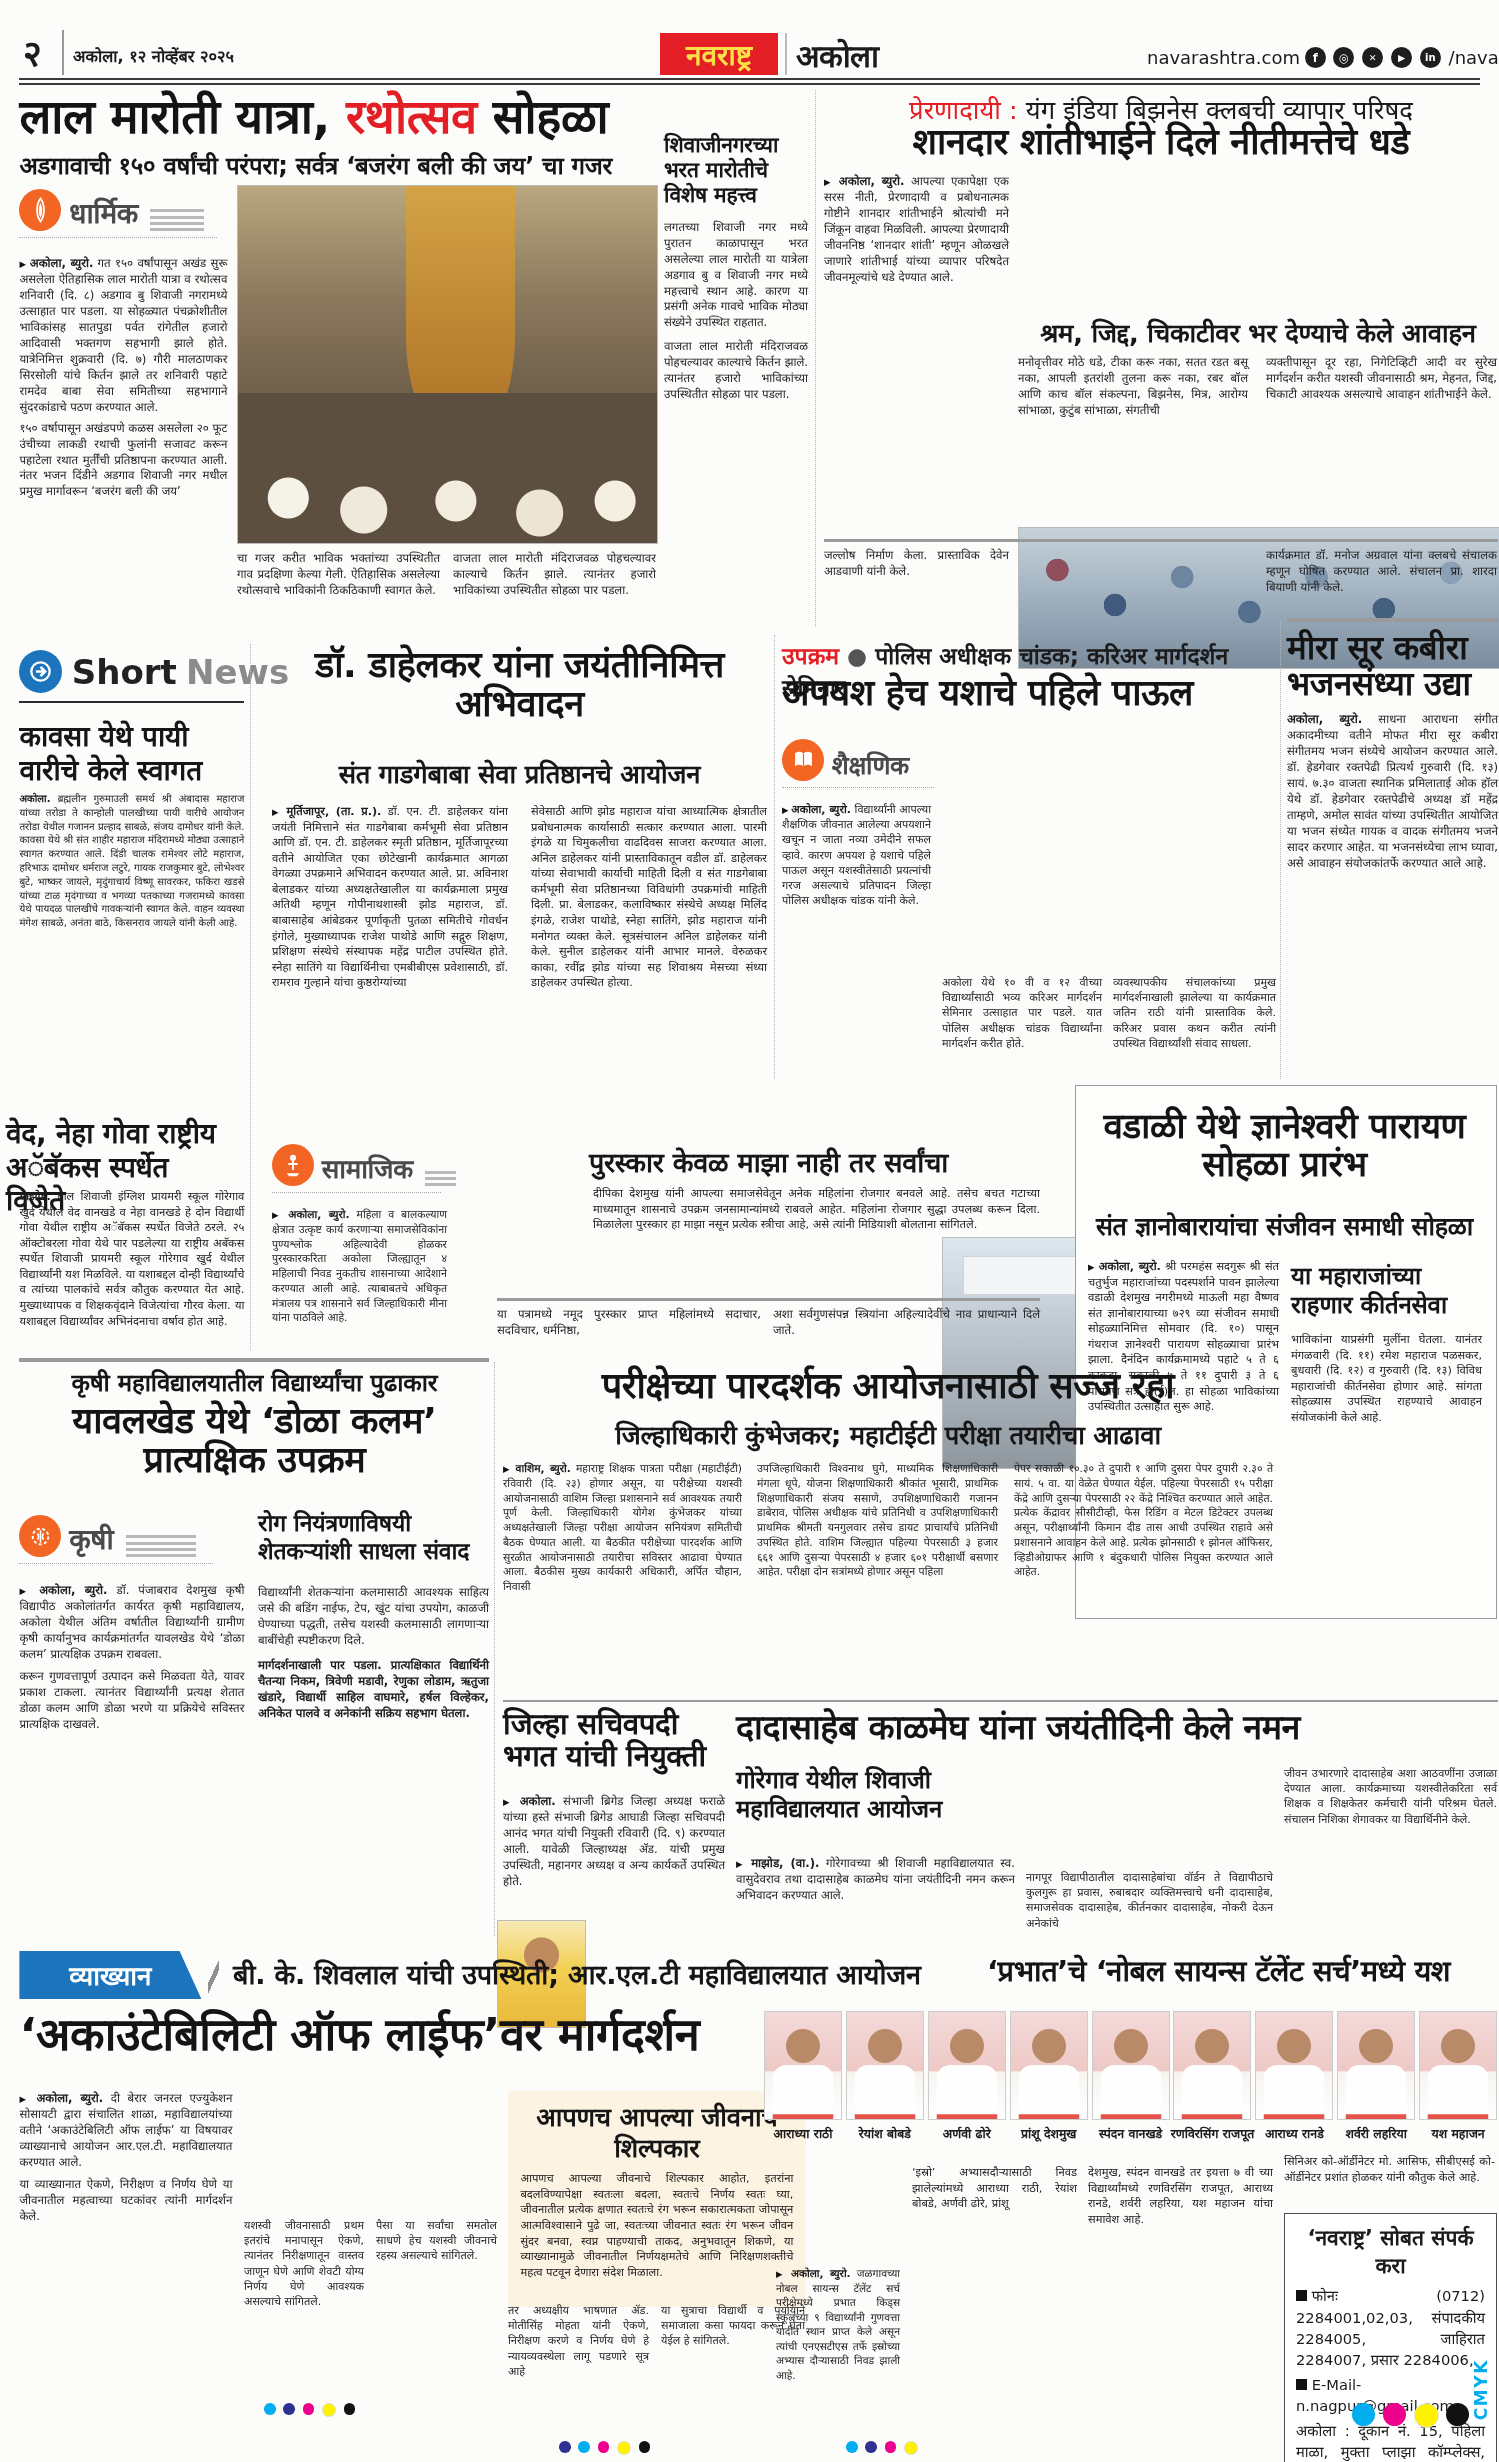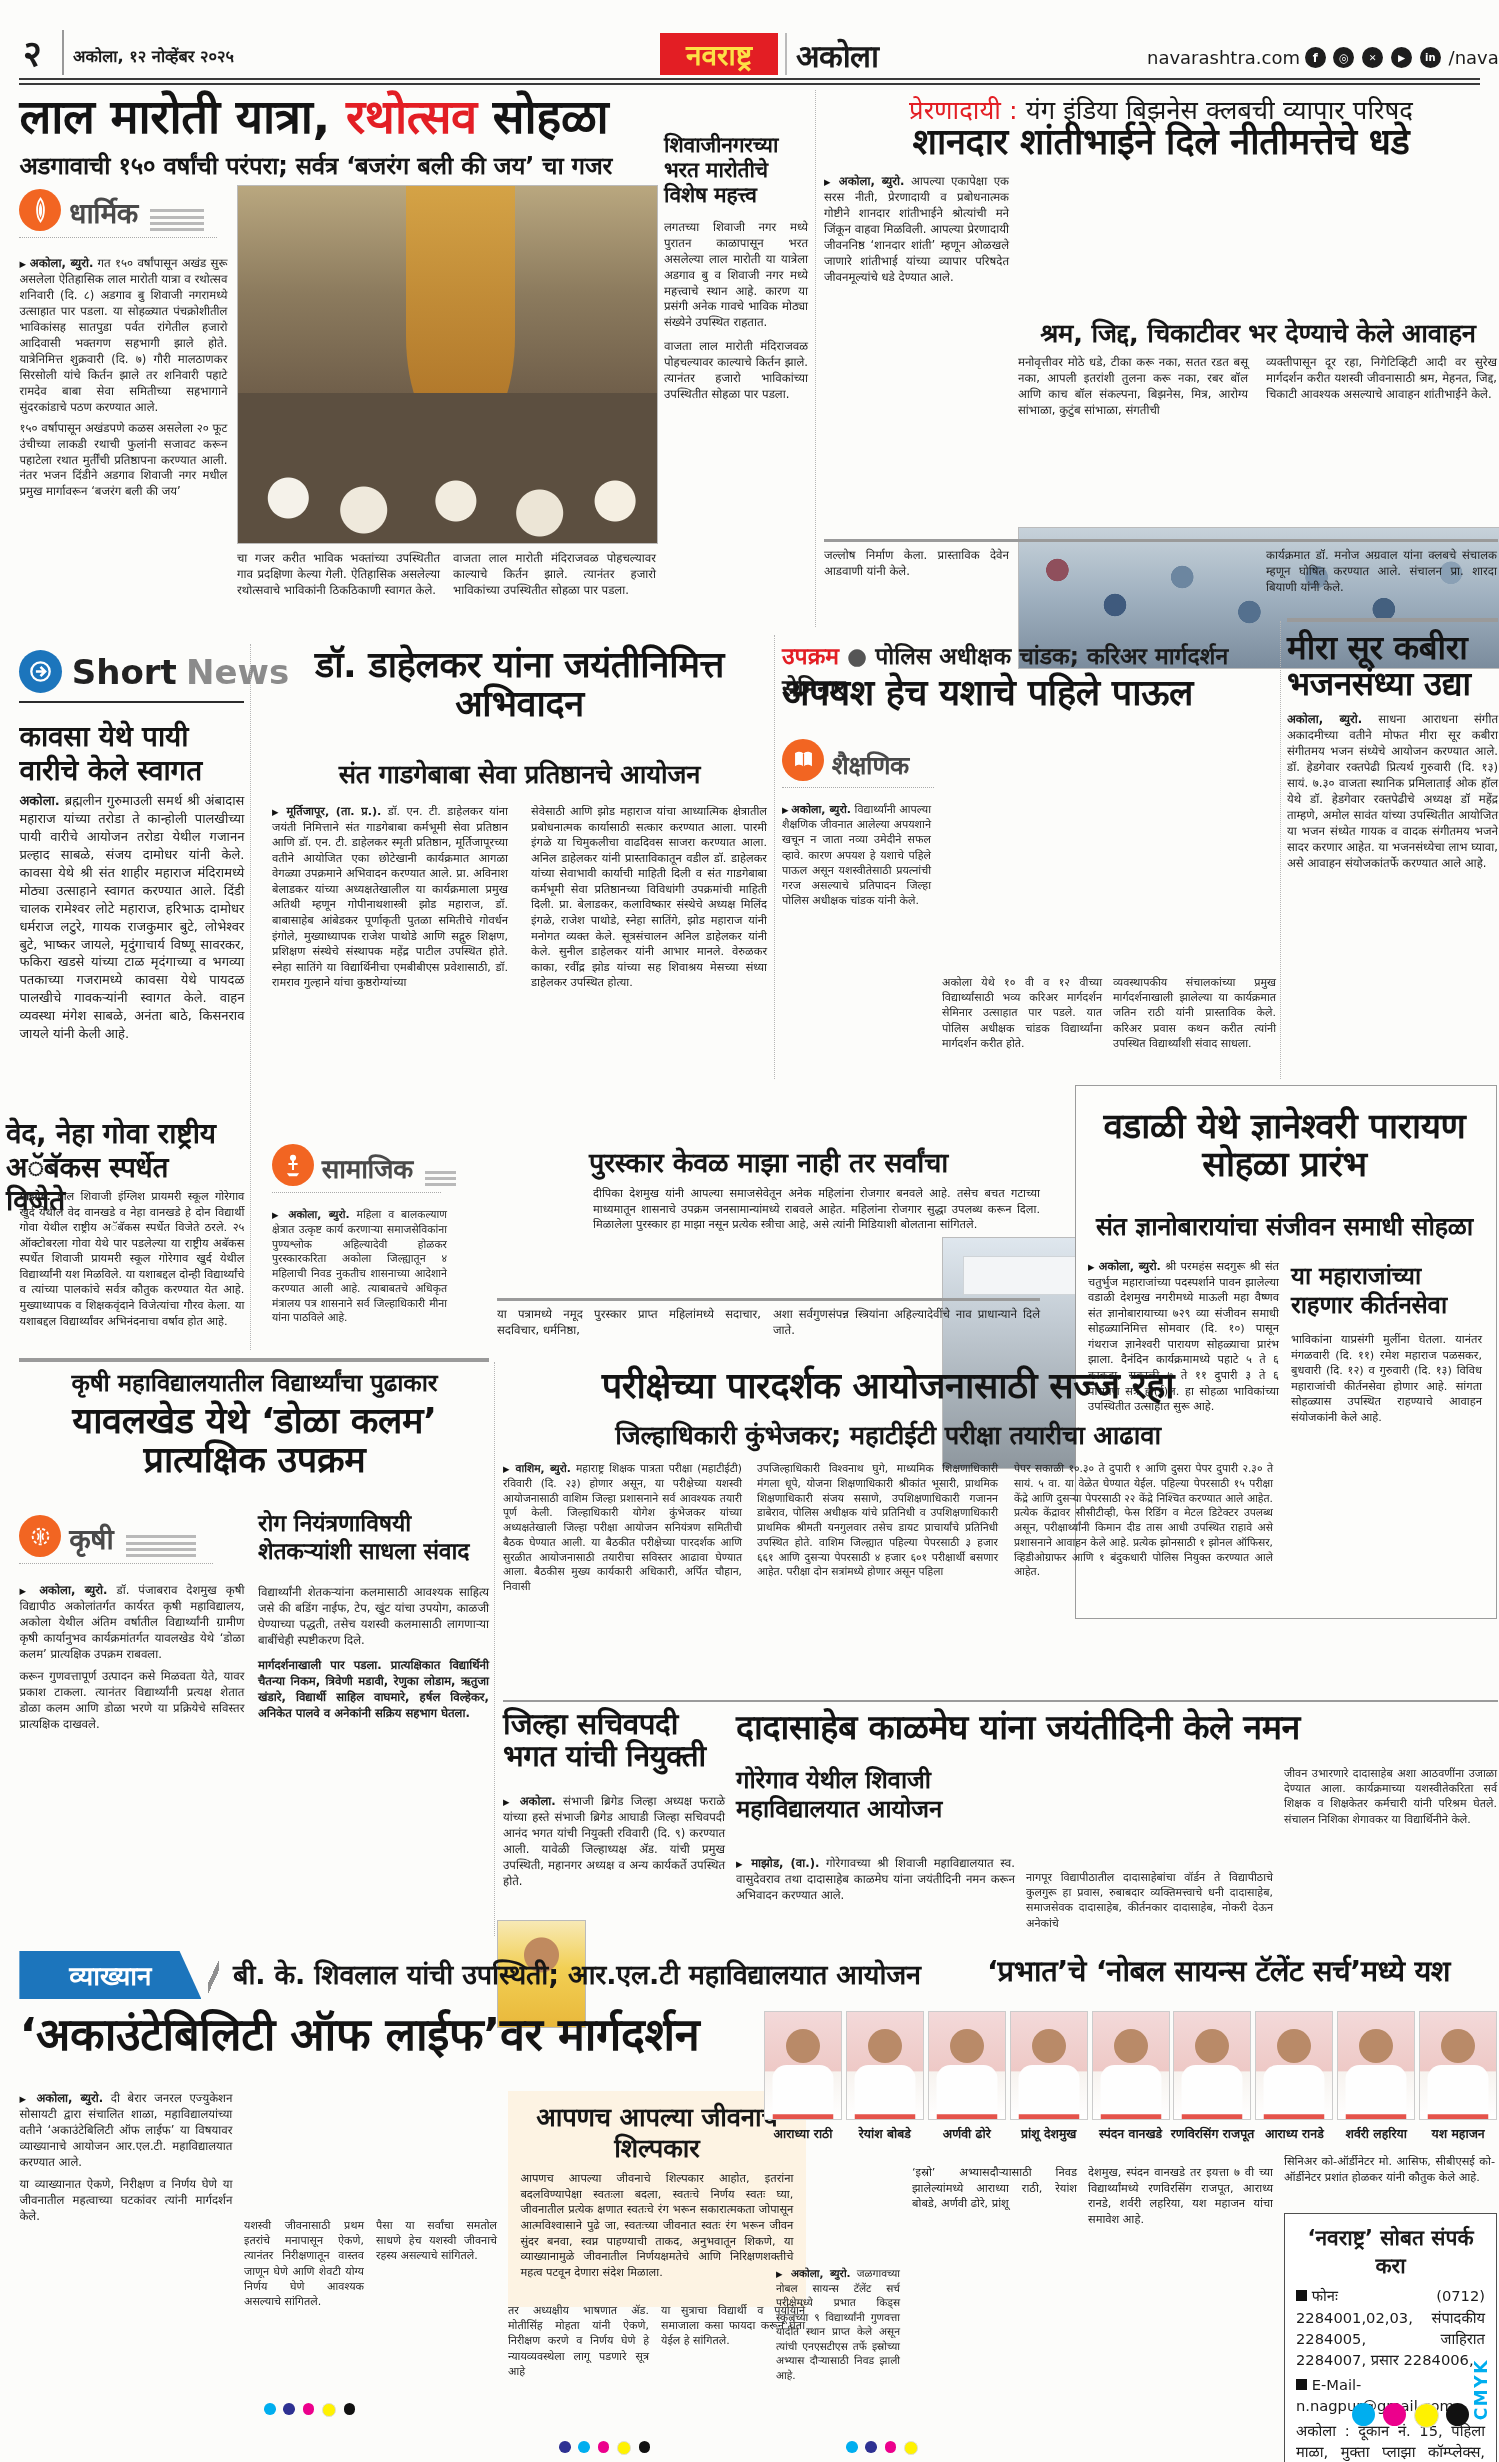--- a/index.html
+++ b/index.html
@@ -165,21 +165,21 @@
           <circle cx="15" cy="15" r="12" fill="none" stroke="#fff" stroke-width="3"></circle>
           <path d="M9 15 H20 M15 9 L21 15 L15 21" stroke="#fff" stroke-width="3.4" fill="none"></path>
         </svg>
     </span>
     <span style="font-size:34px;font-weight:bold;color:#222;">Short</span>
     <span style="font-size:34px;font-weight:bold;color:#8b8b8b;">News</span>
   </div>
   <div class="abs dotv" style="left:250px;top:644px;height:706px;"></div>
 
   <div class="abs subhl" style="left:19.4px;top:720px;width:225px;font-size:28px;">कावसा येथे पायी वारीचे केले स्वागत</div>
-  <div class="abs body" style="left:19.4px;top:792px;width:225px;height:310px;font-size:13px;">
+  <div class="abs body" style="left:19.4px;top:792px;width:225px;height:310px;font-size:10px;">
     <b>अकोला.</b> <span>ब्रह्मलीन गुरुमाउली समर्थ श्री अंबादास महाराज यांच्या तरोडा ते कान्होली पालखीच्या पायी वारीचे आयोजन तरोडा येथील गजानन प्रल्हाद साबळे, संजय दामोधर यांनी केले. कावसा येथे श्री संत शाहीर महाराज मंदिरामध्ये मोठ्या उत्साहाने स्वागत करण्यात आले. दिंडी चालक रामेश्वर लोटे महाराज, हरिभाऊ दामोधर धर्मराज लटुरे, गायक राजकुमार बुटे, लोभेश्वर बुटे, भाष्कर जायले, मृदुंगाचार्य विष्णू सावरकर, फकिरा खडसे यांच्या टाळ मृदंगाच्या व भगव्या पतकाच्या गजरामध्ये कावसा येथे पायदळ पालखीचे गावकऱ्यांनी स्वागत केले. वाहन व्यवस्था मंगेश साबळे, अनंता बाठे, किसनराव जायले यांनी केली आहे.</span>
   </div>
   <div class="abs subhl" style="left:6px;top:1117px;width:225px;font-size:28px;">वेद, नेहा गोवा राष्ट्रीय अॅबॅकस स्पर्धेत विजेते</div>
   <div class="abs body" style="left:19.4px;top:1189px;width:225px;height:155px;font-size:11.3px;">
     <b>माझोड.</b> <span>बाल शिवाजी इंग्लिश प्रायमरी स्कूल गोरेगाव खुर्द येथील वेद वानखडे व नेहा वानखडे हे दोन विद्यार्थी गोवा येथील राष्ट्रीय अॅबॅकस स्पर्धेत विजेते ठरले. २५ ऑक्टोबरला गोवा येथे पार पडलेल्या या राष्ट्रीय अबॅकस स्पर्धेत शिवाजी प्रायमरी स्कूल गोरेगाव खुर्द येथील विद्यार्थ्यांनी यश मिळविले. या यशाबद्दल दोन्ही विद्यार्थ्यांचे व त्यांच्या पालकांचे सर्वत्र कौतुक करण्यात येत आहे. मुख्याध्यापक व शिक्षकवृंदाने विजेत्यांचा गौरव केला. या यशाबद्दल विद्यार्थ्यांवर अभिनंदनाचा वर्षाव होत आहे.</span>
   </div>
 
   <div class="abs hl ctr" style="left:272px;top:646px;width:495px;font-size:36px;">डॉ. डाहेलकर यांना जयंतीनिमित्त अभिवादन</div>
   <div class="abs subhl ctr" style="left:272px;top:759px;width:495px;font-size:25.6px;">संत गाडगेबाबा सेवा प्रतिष्ठानचे आयोजन</div>
   <div class="abs body" style="left:272px;top:804px;width:236px;height:273px;font-size:11.3px;">

